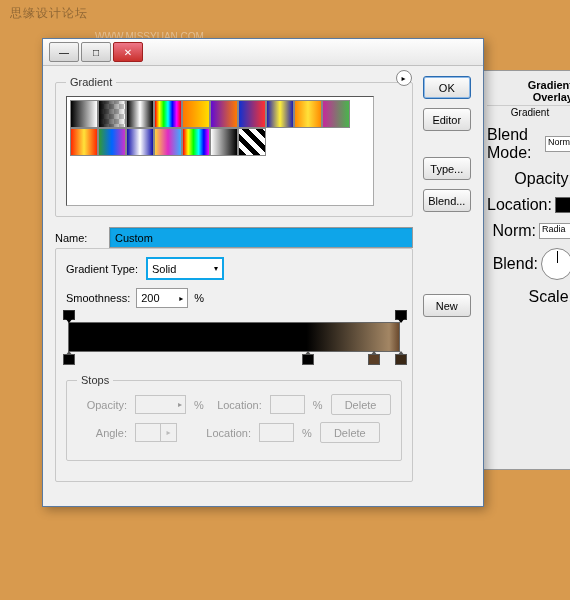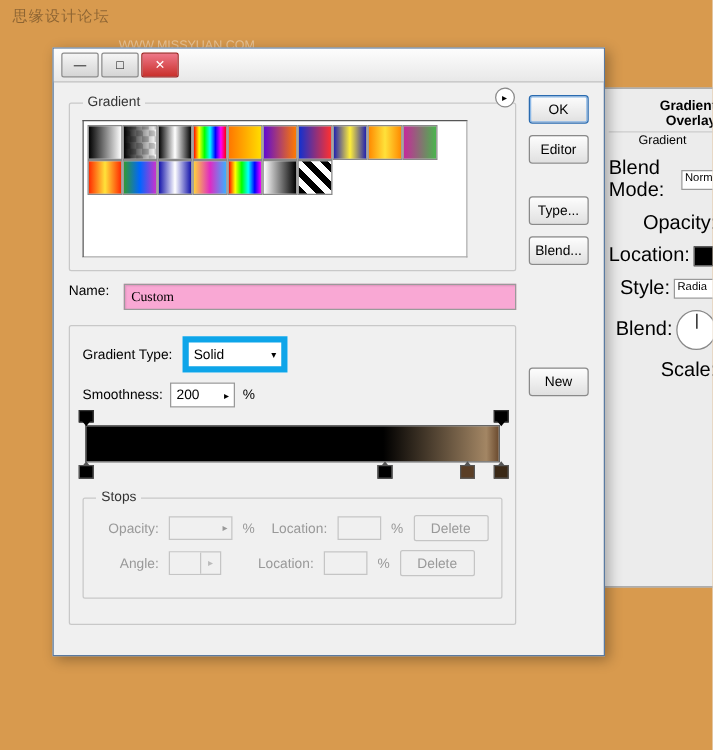--- a/index.html
+++ b/index.html
@@ -30,26 +30,26 @@
 .btn.primary { border: 1px solid #2a6bb0; box-shadow: 0 0 0 1px #8ab7e6 inset; }
 
 fieldset { border: 1px solid #c8c8c8; border-radius: 2px; margin: 0 0 10px 0; padding: 8px 10px 10px; }
 fieldset legend { padding: 0 4px; color: #333; font-size: 11px; }
 
 .presets-box { width: 308px; height: 110px; border: 1px inset #aaa; background: #fff; padding: 3px; overflow: auto; box-sizing: border-box; position: relative; }
 .preset-grid { display: flex; flex-wrap: wrap; gap: 0; }
 .swatch { width: 28px; height: 28px; border: 1px solid #888; box-sizing: border-box; cursor: pointer; }
 .play-icon { position: absolute; right: -0px; top: -18px; width: 14px; height: 14px; border: 1px solid #888; border-radius: 50%; display: flex; align-items: center; justify-content: center; font-size: 8px; background: #fff; }
 
-.name-row { display: flex; margin-bottom: 12px; }
+.name-row { display: flex; align-items: center; gap: 10px; }
 .name-row label { width: 44px; }
-.text-input { flex: 1; height: 19px; border: 1px solid #9a9a9a; background: #f9a8d4; padding: 0 5px; font-size: 11px; box-shadow: inset 1px 1px 1px rgba(0,0,0,0.1); font-family: Liberation Serif, serif; }
+.text-input { flex: 1; height: 19px; border: 1px solid #9a9a9a; background: #0ea5e9; padding: 0 5px; font-size: 11px; box-shadow: inset 1px 1px 1px rgba(0,0,0,0.1); }
 
 .gtype-row { display: flex; align-items: center; gap: 8px; margin-bottom: 8px; }
-.select { height: 19px; border: 5px solid #0ea5e9; background: #fff; padding: 0 4px; width: 66px; display: flex; align-items: center; justify-content: space-between; }
+.select { height: 19px; border: 2px solid #0ea5e9; background: #fff; padding: 0 4px; width: 66px; display: flex; align-items: center; justify-content: space-between; }
 .caret { font-size: 8px; }
 
 .smooth-row { display: flex; align-items: center; gap: 6px; margin-bottom: 8px; }
 .num-input { width: 42px; height: 18px; border: 1px solid #999; background: #fff; display: flex; align-items: center; padding: 0 4px; justify-content: space-between; }
 
 .gradient-bar-wrap { position: relative; margin: 14px 2px 22px; }
 .gradient-bar { height: 28px; border: 1px solid #666; background: linear-gradient(to right, #000 0%, #000 72%, #a38664 97%, #6b4a2e 100%); }
 .opstop { position: absolute; width: 10px; height: 12px; top: -12px; }
 .opstop::before { content: ''; position: absolute; left: 0; top: 0; width: 10px; height: 8px; background: #000; border: 1px solid #333; }
 .opstop::after { content: ''; position: absolute; left: 2px; top: 8px; border-left: 4px solid transparent; border-right: 4px solid transparent; border-top: 5px solid #000; }
@@ -80,21 +80,21 @@
       <div class="small-inp">Norm</div>
     </div>
   <div class="row">
       <label>Opacity:</label>
     </div>
   <div class="row">
       <label>Location:</label>
       <div class="grad-sw"></div>
     </div>
   <div class="row">
-      <label>Style:</label>
+      <label>Norm:</label>
       <div class="small-inp">Radia</div>
     </div>
   <div class="row">
       <label>Blend:</label>
       <div class="angle-dial"></div>
     </div>
   <div class="row">
       <label>Scale:</label>
     </div>
 </div>

